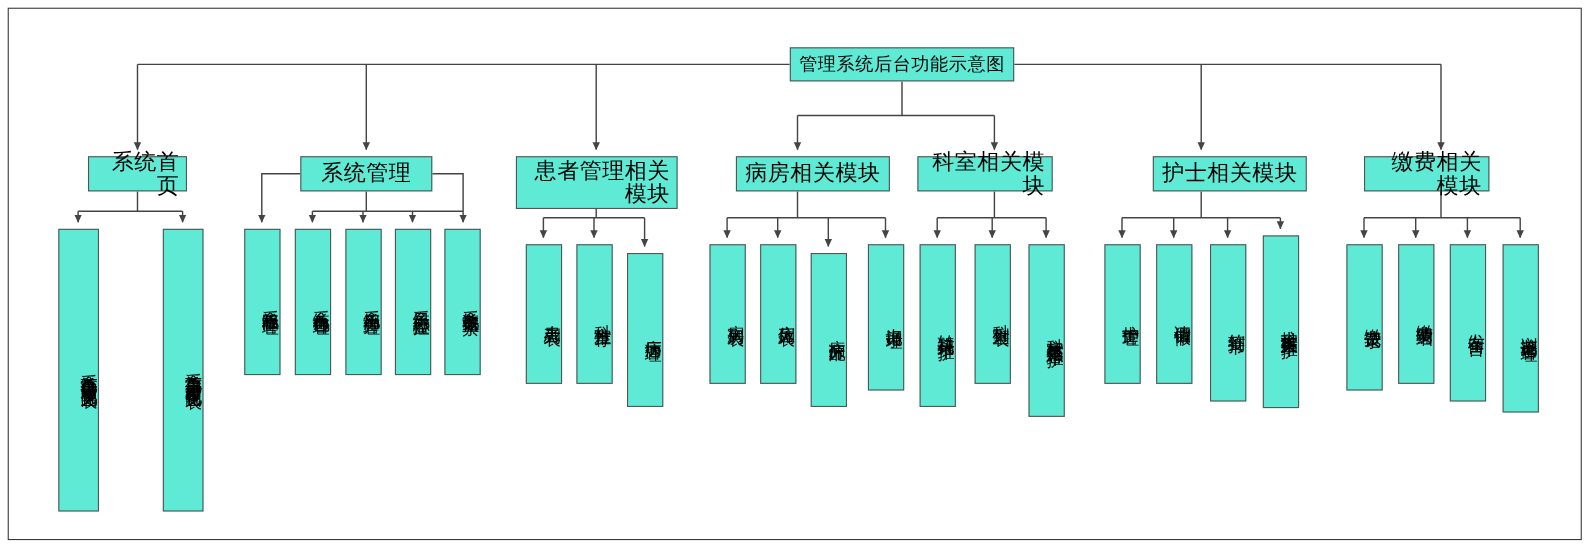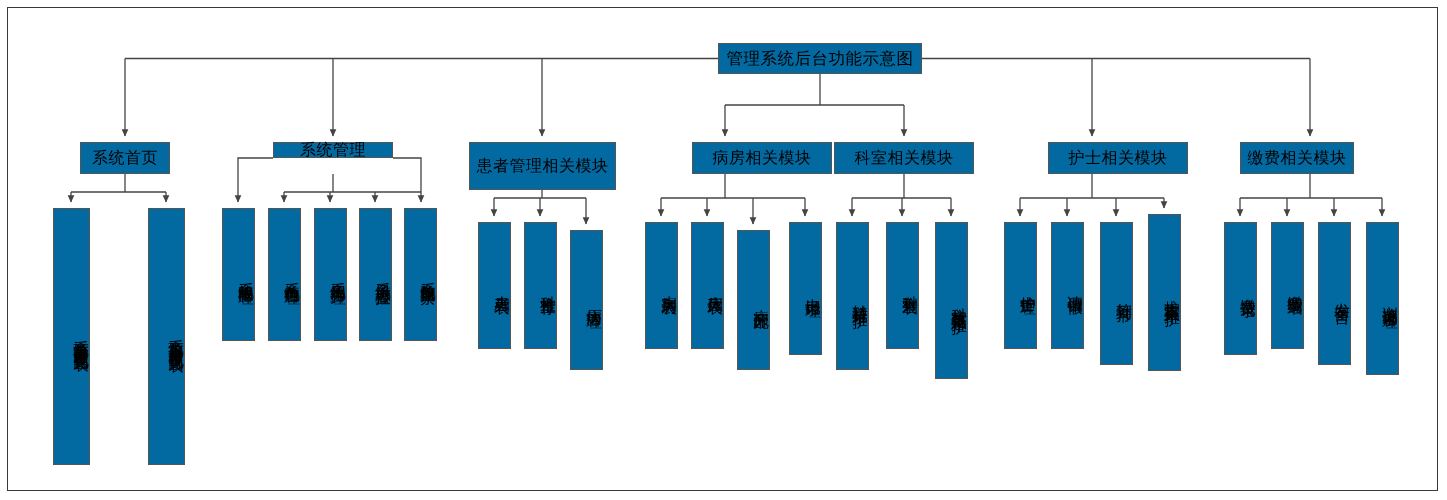--- a/index.html
+++ b/index.html
@@ -34,30 +34,30 @@
     left: 0;
     top: 0;
     width: 1447px;
     height: 500px;
     pointer-events: none;
   }
   .node {
     position: absolute;
     box-sizing: border-box;
     border: 1.2px solid #555555;
-    background: #0369a1;
+    background: #5eead4;
     display: flex;
     align-items: center;
     justify-content: center;
     color: #000000;
     line-height: 1.06;
     text-align: right;
   }
   .node.horiz {
-    font-size: 16px;
+    font-size: 20px;
     letter-spacing: 0.5px;
     padding: 0 6px;
   }
   .node.root {
     font-size: 16.5px;
   }
   .node.vert {
     writing-mode: vertical-rl;
     text-orientation: upright;
     font-size: 15.5px;
@@ -141,24 +141,24 @@
       <path d="M1287,198 L1287,216" marker-end="url(#arrow)"></path>
       <path d="M1334,198 L1334,216" marker-end="url(#arrow)"></path>
       <path d="M1382,198 L1382,216" marker-end="url(#arrow)"></path>
     </g>
   </svg>
 
   <div class="node horiz root" id="root-node" style="left: 718px; top: 43px; width: 204px; height: 31px;">管理系统后台功能示意图</div>
 
   <div id="level2-container">
       <div class="node horiz" style="left: 80px; top: 142px; width: 90px; height: 32px;">系统首页</div>
-      <div class="node horiz" style="left: 273px; top: 142px; width: 120px; height: 16px;">系统管理</div>
+      <div class="node horiz" style="left: 273px; top: 142px; width: 120px; height: 32px;">系统管理</div>
       <div class="node horiz" style="left: 469px; top: 142px; width: 147px; height: 48px;">患者管理相关模块</div>
-      <div class="node horiz" style="left: 692px; top: 142px; width: 140px; height: 32px;">病房相关模块</div>
-      <div class="node horiz" style="left: 834px; top: 142px; width: 140px; height: 32px;">科室相关模块</div>
+      <div class="node horiz" style="left: 669px; top: 142px; width: 140px; height: 32px;">病房相关模块</div>
+      <div class="node horiz" style="left: 834px; top: 142px; width: 123px; height: 32px;">科室相关模块</div>
       <div class="node horiz" style="left: 1048px; top: 142px; width: 140px; height: 32px;">护士相关模块</div>
       <div class="node horiz" style="left: 1240px; top: 142px; width: 114px; height: 32px;">缴费相关模块</div>
     </div>
   <div id="leaves-container">
       <div class="node vert" style="left: 53px; top: 208px; width: 37px; height: 257px;">系统首页访问量可视化图表</div>
       <div class="node vert" style="left: 148px; top: 208px; width: 37px; height: 257px;">系统首页用户分布可视化图表</div>
       <div class="node vert" style="left: 222px; top: 208px; width: 33px; height: 133px;">系统权限管理</div>
       <div class="node vert" style="left: 268px; top: 208px; width: 33px; height: 133px;">系统角色管理</div>
       <div class="node vert" style="left: 314px; top: 208px; width: 33px; height: 133px;">系统用户管理</div>
       <div class="node vert" style="left: 359px; top: 208px; width: 33px; height: 133px;">系统日志监控</div>

